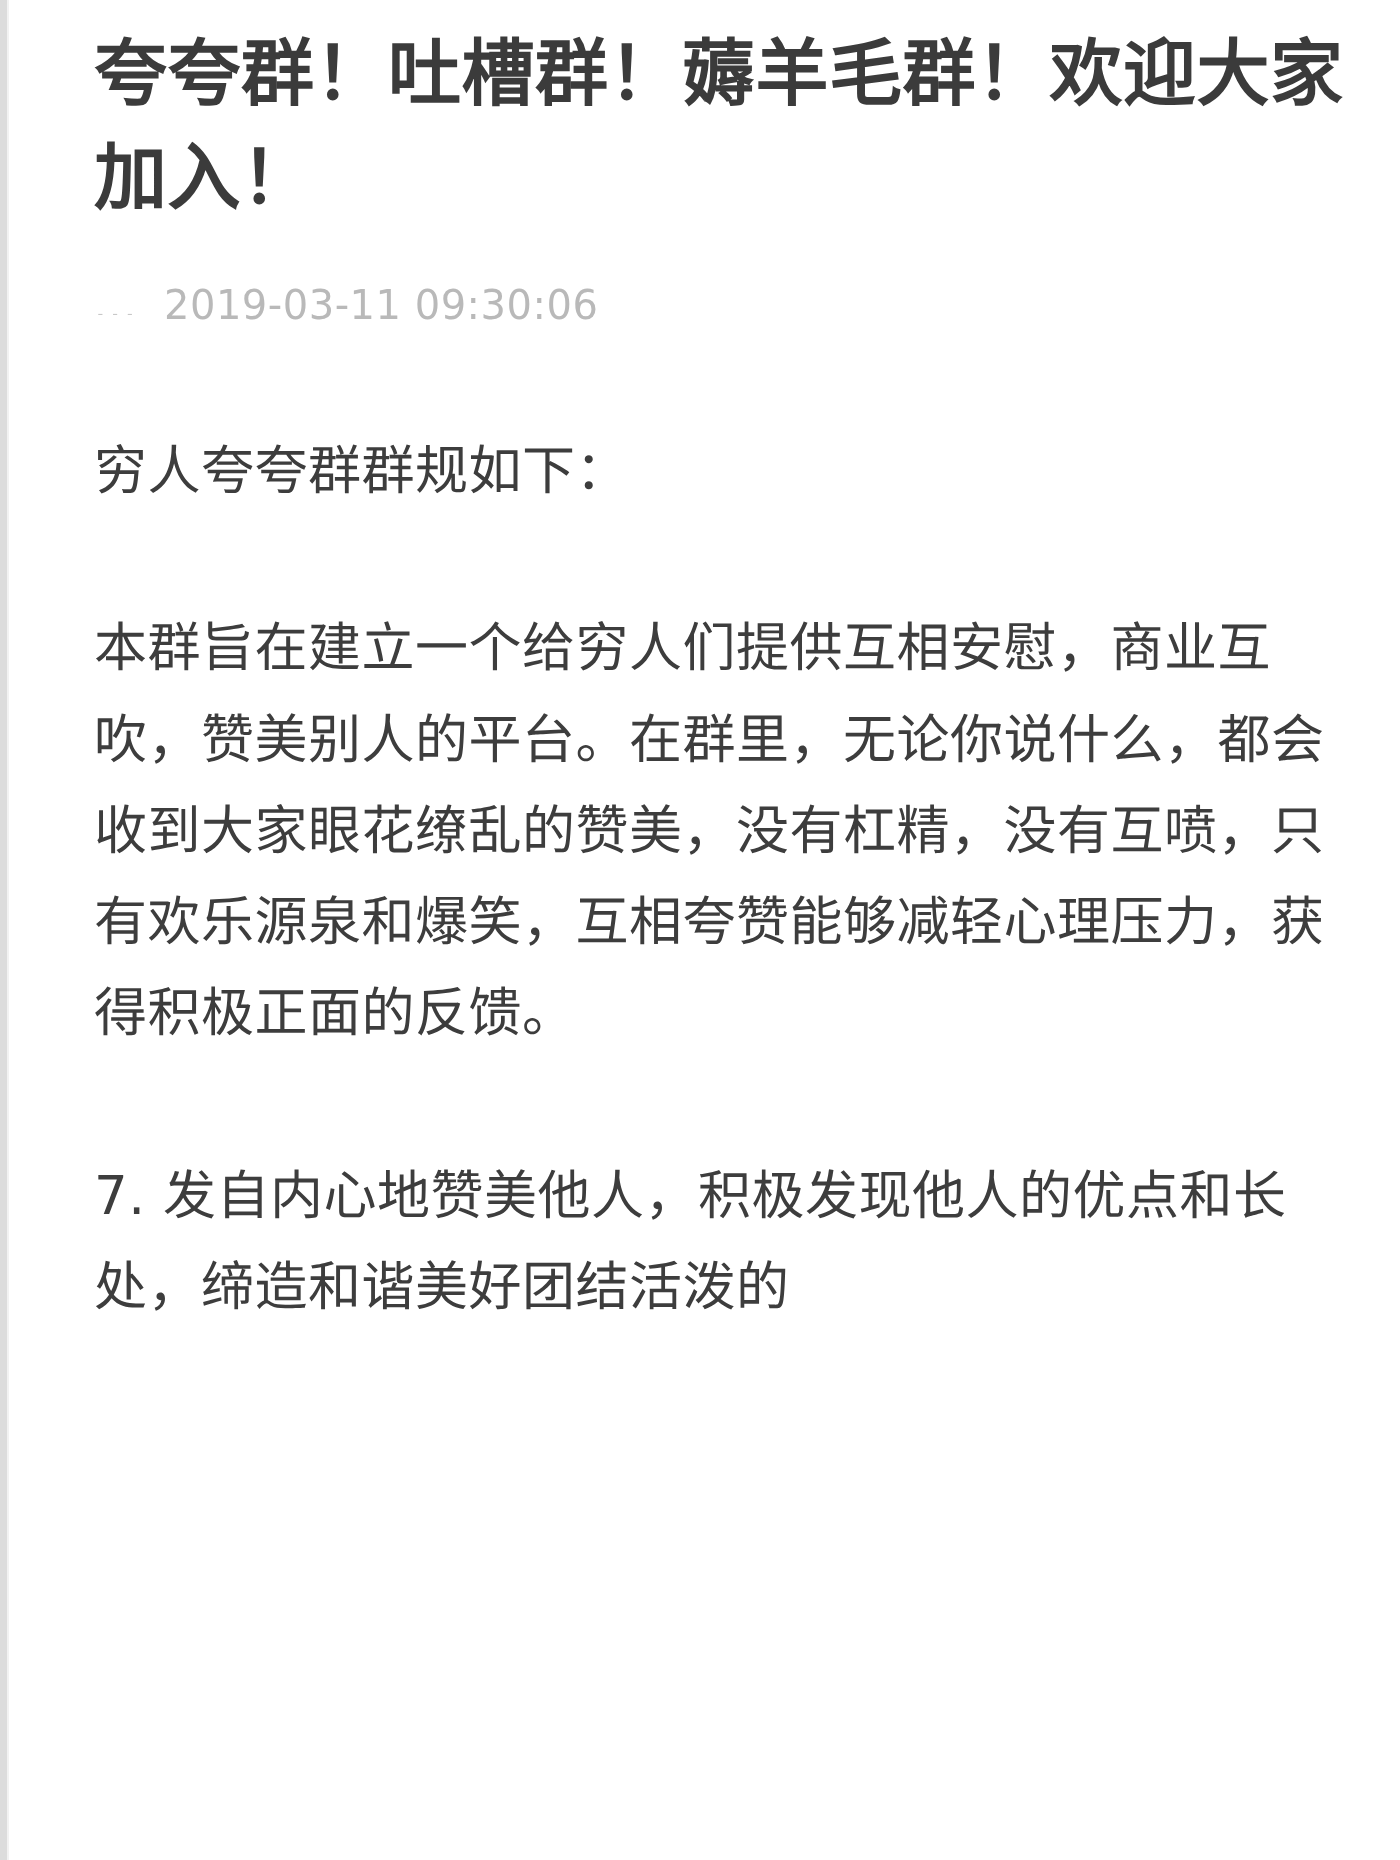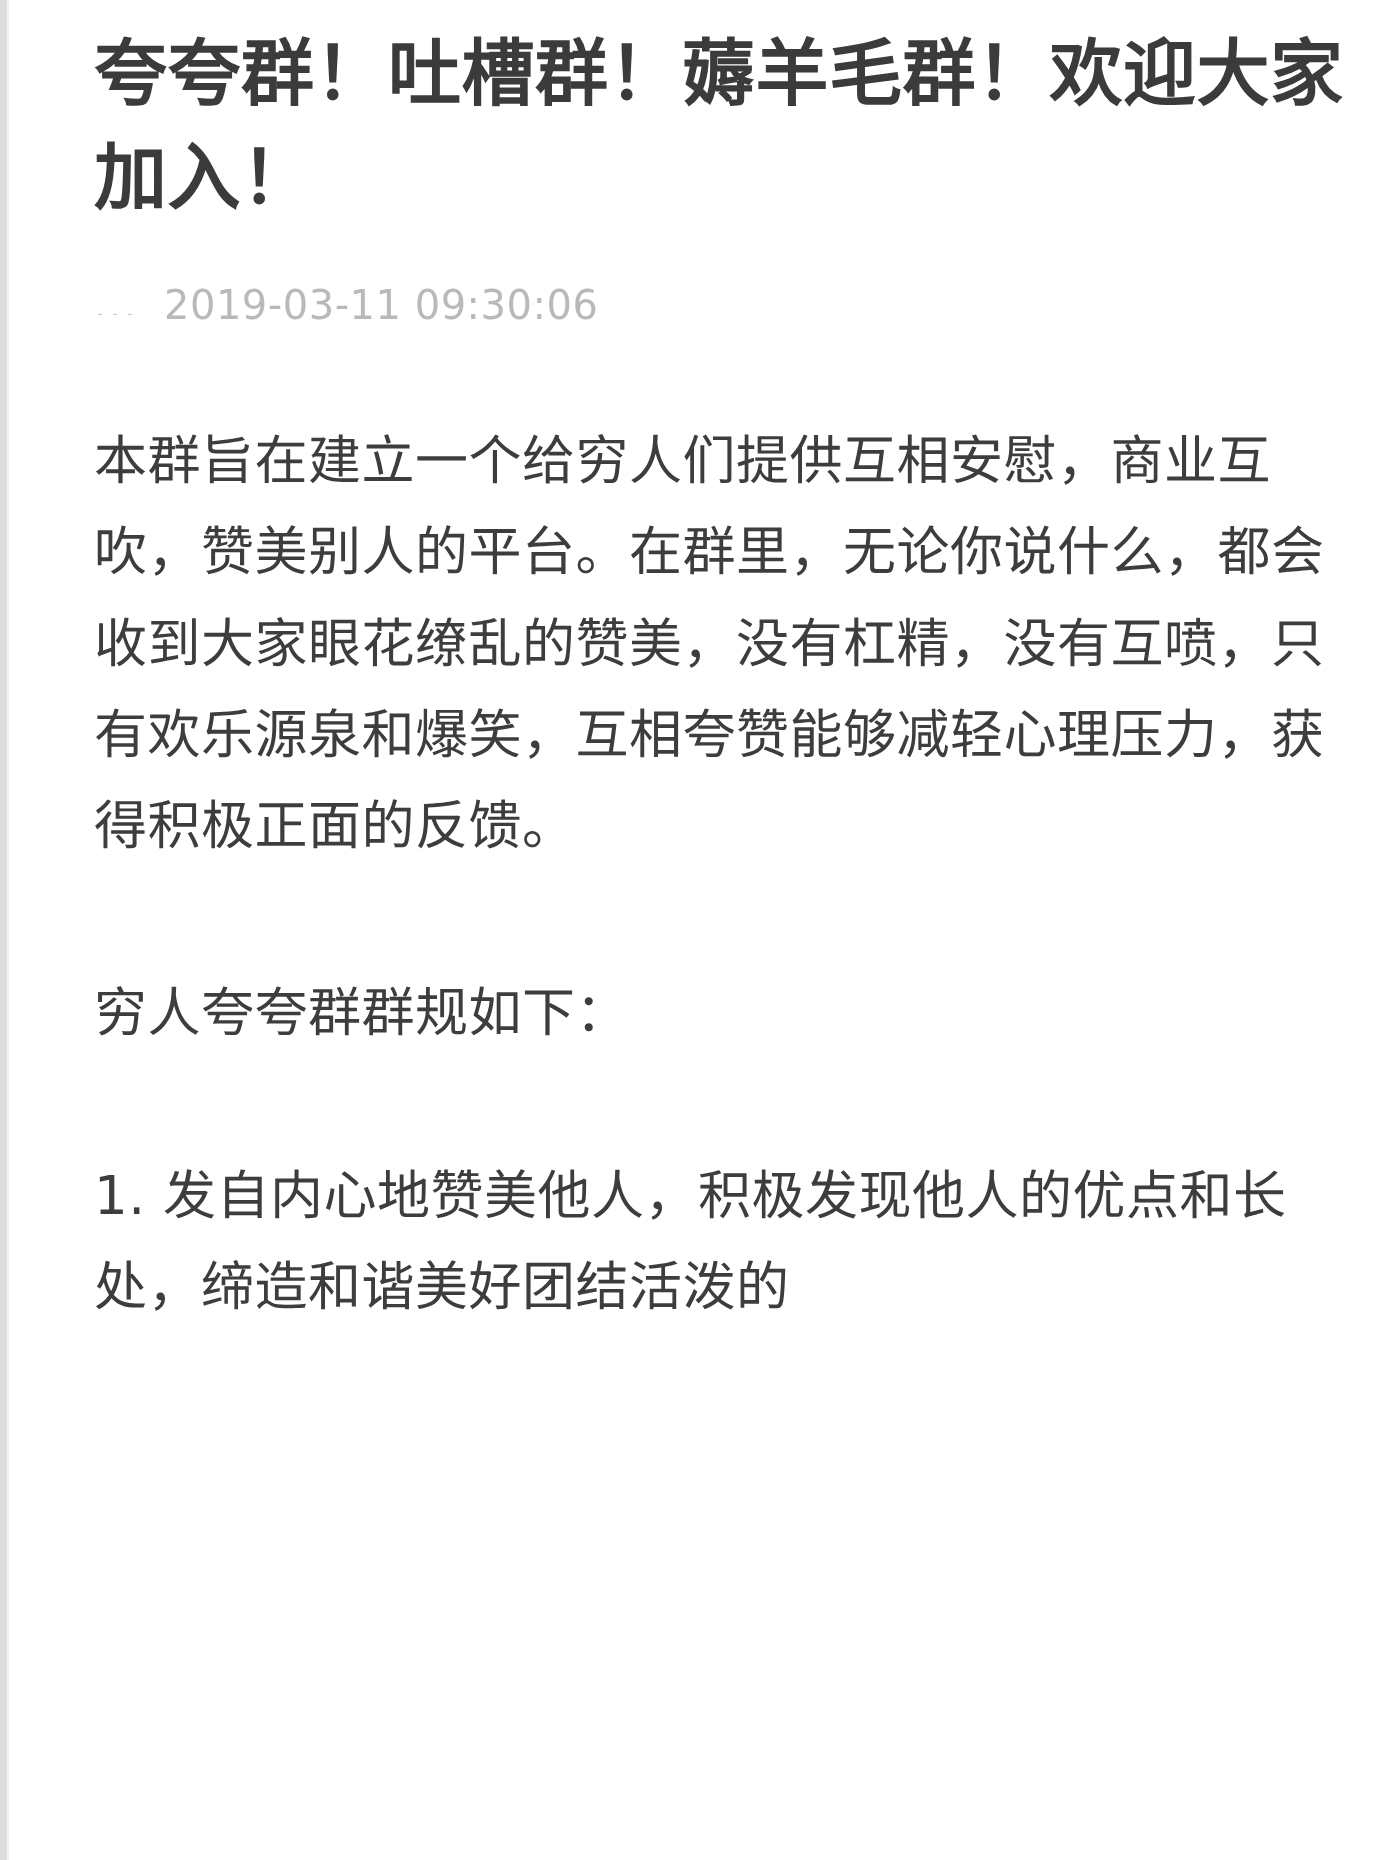--- a/index.html
+++ b/index.html
@@ -107,25 +107,25 @@
 
 <div class="page">
 
   <h1 class="article-title">夸夸群！吐槽群！薅羊毛群！欢迎大家加入！</h1>
 
   <div class="meta-row">
     <span class="author-dots">...</span>
     <span class="timestamp">2019-03-11 09:30:06</span>
   </div>
 
+  <div class="body-block p-lead">
+    <p>穷人夸夸群群规如下：</p>
+  </div>
+
   <div class="body-block p-main">
     <p>本群旨在建立一个给穷人们提供互相安慰，商业互吹，赞美别人的平台。在群里，无论你说什么，都会收到大家眼花缭乱的赞美，没有杠精，没有互喷，只有欢乐源泉和爆笑，互相夸赞能够减轻心理压力，获得积极正面的反馈。</p>
   </div>
 
-  <div class="body-block p-lead">
-    <p>穷人夸夸群群规如下：</p>
-  </div>
-
   <div class="body-block p-rule">
-    <p>1. 发自内心地赞美他人，积极发现他人的优点和长处，缔造和谐美好团结活泼的</p>
+    <p>7. 发自内心地赞美他人，积极发现他人的优点和长处，缔造和谐美好团结活泼的</p>
   </div>
 
 </div>
 
 </body></html>

